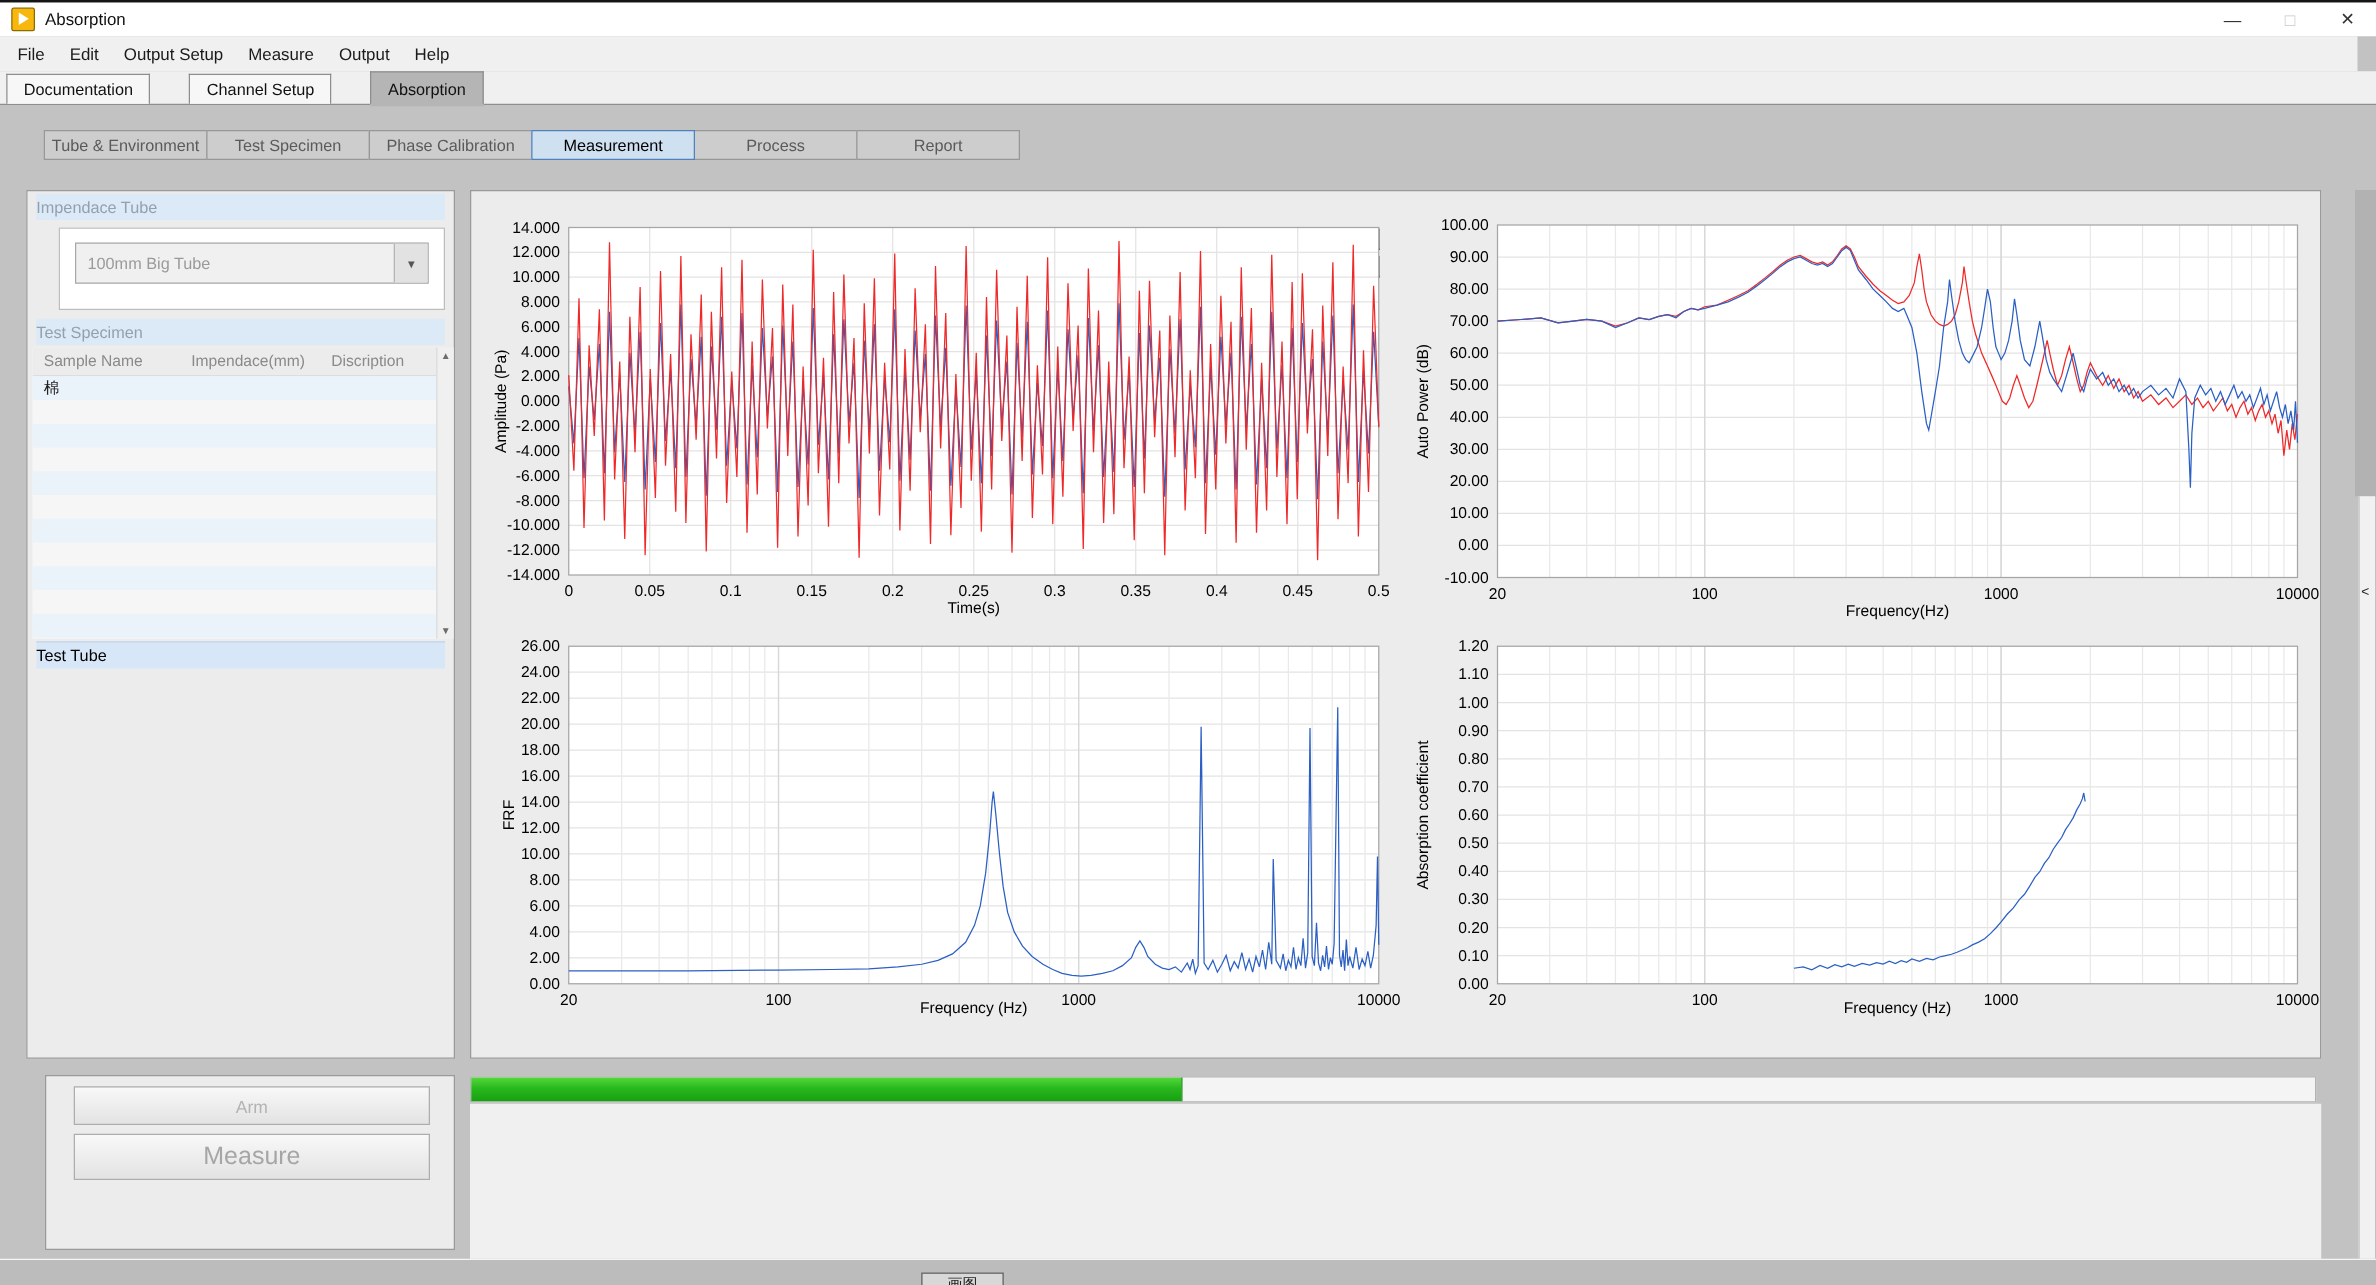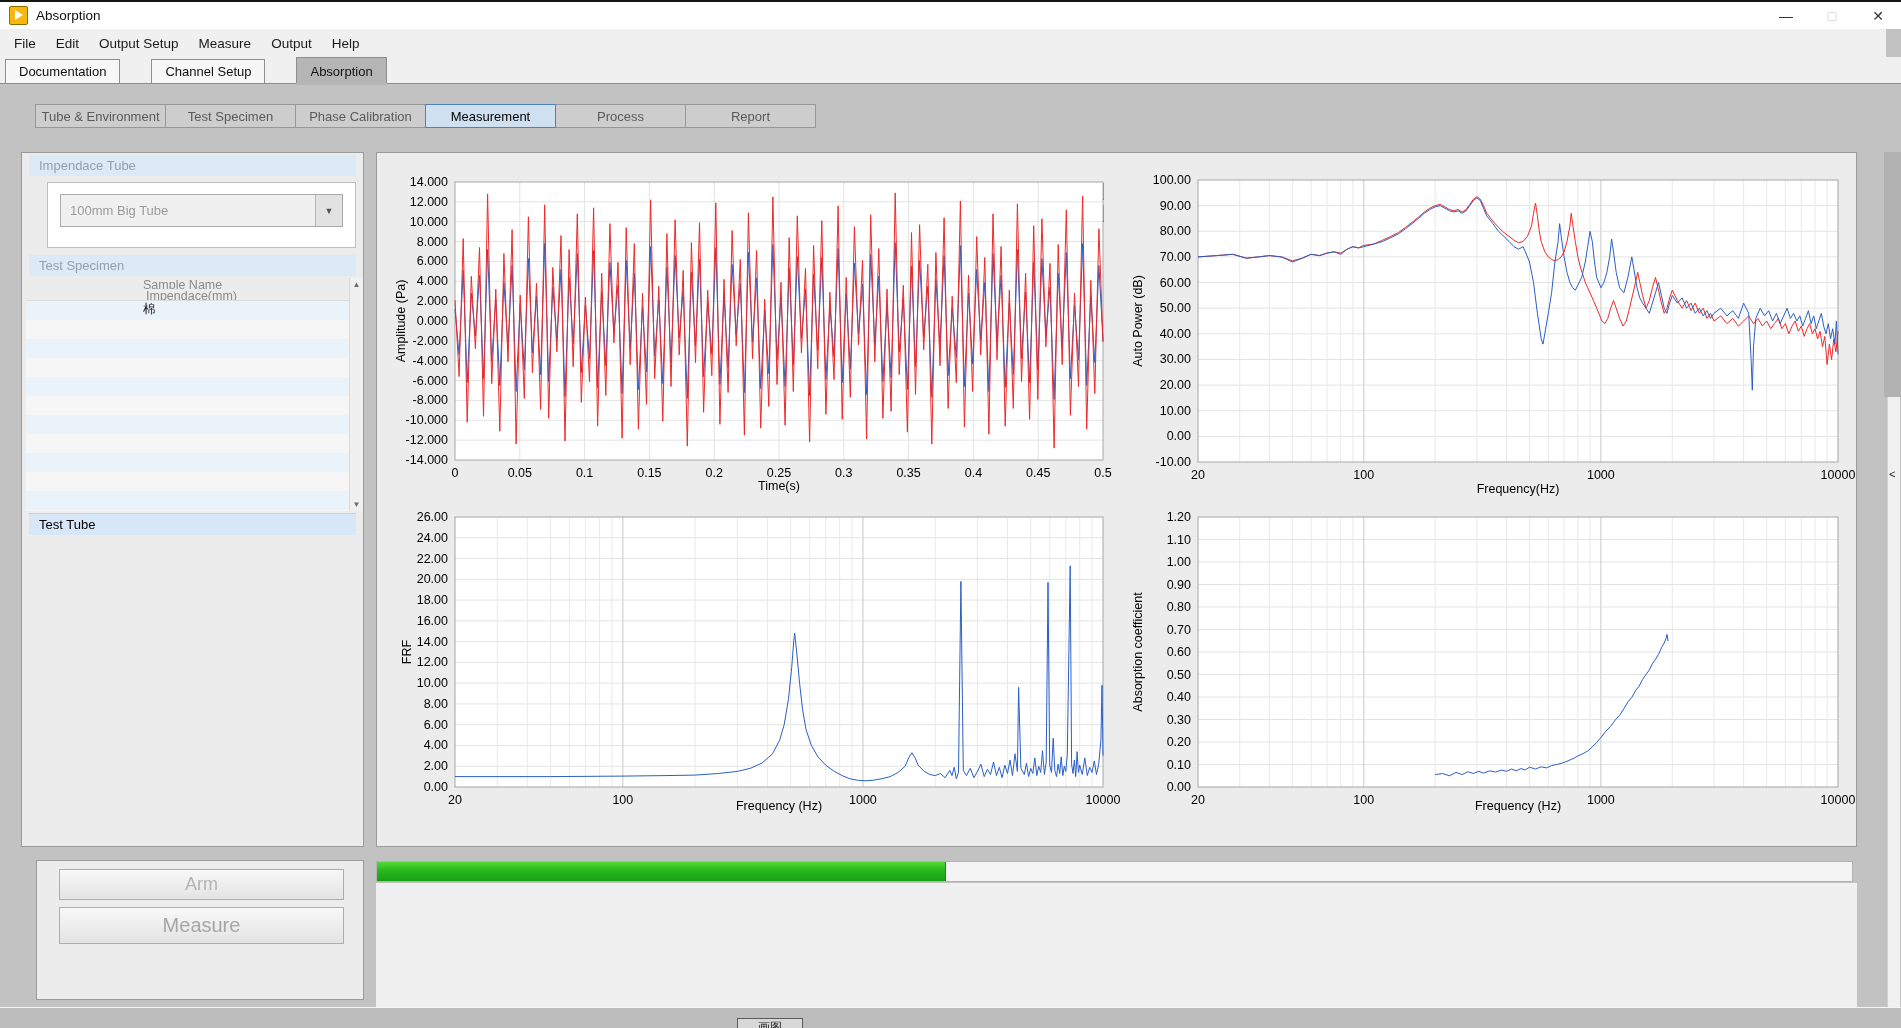--- a/index.html
+++ b/index.html
@@ -24,49 +24,49 @@
   .tab{font-size:13px;color:#111;background:#f7f7f7;border:1px solid #8e8e8e;border-bottom:none;padding:4px 13px 4px 13px;margin-right:-1px;position:relative;}
   .tab.active{background:#b5b5b5;padding-top:6px;box-shadow:0 2px 0 #b5b5b5;z-index:2;}
 
   
   .subtabs{position:absolute;left:35px;top:102px;height:24px;display:flex;}
   .subtab{width:131px;height:24px;box-sizing:border-box;display:flex;align-items:center;justify-content:center;font-size:13px;color:#5a5a5a;background:#cdcdcd;border:1px solid #979797;margin-right:-1px;}
   .subtab.active{background:#cfe0f1;border:1px solid #4f81bd;color:#000;z-index:2;}
 
   
   .left-panel{position:absolute;left:21px;top:150px;width:343px;height:695px;background:#ececec;border:1px solid #9a9a9a;box-sizing:border-box;}
-  .sec-header{position:absolute;left:7px;right:7px;height:21px;background:#dce9f7;font-size:13px;color:#93a1ae;display:flex;align-items:center;padding-left:10px;}
+  .sec-header{position:absolute;left:7px;right:7px;height:21px;background:#dce9f7;font-size:13px;color:#93a1ae;display:flex;align-items:center;padding-left:0;}
   .sec-header.dark{color:#000;background:#d8e7f8;border-top:1px solid #c2d4e6;}
   .tube-box{position:absolute;left:25px;top:29px;width:307px;height:64px;background:#ffffff;border:1px solid #bdbdbd;}
   .dropdown{position:absolute;left:12px;top:11px;width:283px;height:33px;background:#f0f0f0;border:1px solid #a9a9a9;box-sizing:border-box;display:flex;align-items:center;}
   .dropdown .dd-text{flex:1;font-size:13px;color:#9a9a9a;padding-left:9px;}
   .dd-arrow{width:26px;height:100%;background:#e2e2e2;border-left:1px solid #b5b5b5;display:flex;align-items:center;justify-content:center;color:#555;font-size:9px;}
 
   
   .spec-table{position:absolute;left:4px;top:125px;width:334px;height:233px;background:#f6f6f6;overflow:hidden;}
-  .spec-row{display:flex;height:19px;align-items:center;flex-direction:column;}
+  .spec-row{display:flex;height:19px;align-items:center;}
   .spec-row.head{height:22px;background:#ececec;color:#8a8a8a;border-bottom:1px solid #dddddd;}
   .spec-row.blue{background:#eaf2fa;}
   .spec-cell{font-size:12.5px;color:#8a8a8a;padding-left:9px;box-sizing:border-box;overflow:hidden;white-space:nowrap;}
   .spec-cell.c0{width:118px;}
   .spec-cell.c1{width:112px;}
   .spec-cell.c2{flex:1;}
   .spec-row.data .spec-cell{color:#222;}
   .spec-scroll{position:absolute;right:0px;top:125px;width:13px;height:233px;background:#f0f0f0;border-left:1px solid #dadada;}
   .spec-scroll .sarr{position:absolute;left:0;width:13px;text-align:center;font-size:8px;color:#6d6d6d;}
 
   
   .tdata-list{position:absolute;left:4px;top:382px;width:334px;height:308px;background:#ffffff;border:1px solid #8f8f8f;box-sizing:border-box;}
   .tdata-item{height:18px;font-size:12.5px;color:#000;display:flex;align-items:center;padding-left:6px;}
   .tdata-item.sel{background:#25c125;}
 
   
   .btn-panel{position:absolute;left:36px;top:858px;width:328px;height:140px;background:#ececec;border:1px solid #9a9a9a;box-sizing:border-box;}
   .lvbtn{position:absolute;left:22px;width:285px;background:linear-gradient(#f8f8f8,#e3e3e3);border:1px solid #adadad;display:flex;align-items:center;justify-content:center;box-sizing:border-box;}
-  .lvbtn.arm{top:8px;height:31px;font-size:18px;color:#b3b3b3;}
+  .lvbtn.arm{top:8px;height:31px;font-size:14px;color:#b3b3b3;}
   .lvbtn.measure{top:46px;height:37px;font-size:20px;color:#a6a6a6;}
   .lvbtn.stop{top:89px;height:36px;font-size:15px;color:#000;border:1px solid #777;}
 
   
   .main-panel{position:absolute;left:376px;top:150px;width:1481px;height:695px;background:#ececec;border:1px solid #9a9a9a;box-sizing:border-box;}
 
   
   .readouts{position:absolute;left:884px;top:180px;}
   .readout-row{height:22px;display:flex;align-items:center;font-size:13px;color:#000;}
   .readout-row .val{width:52px;}

